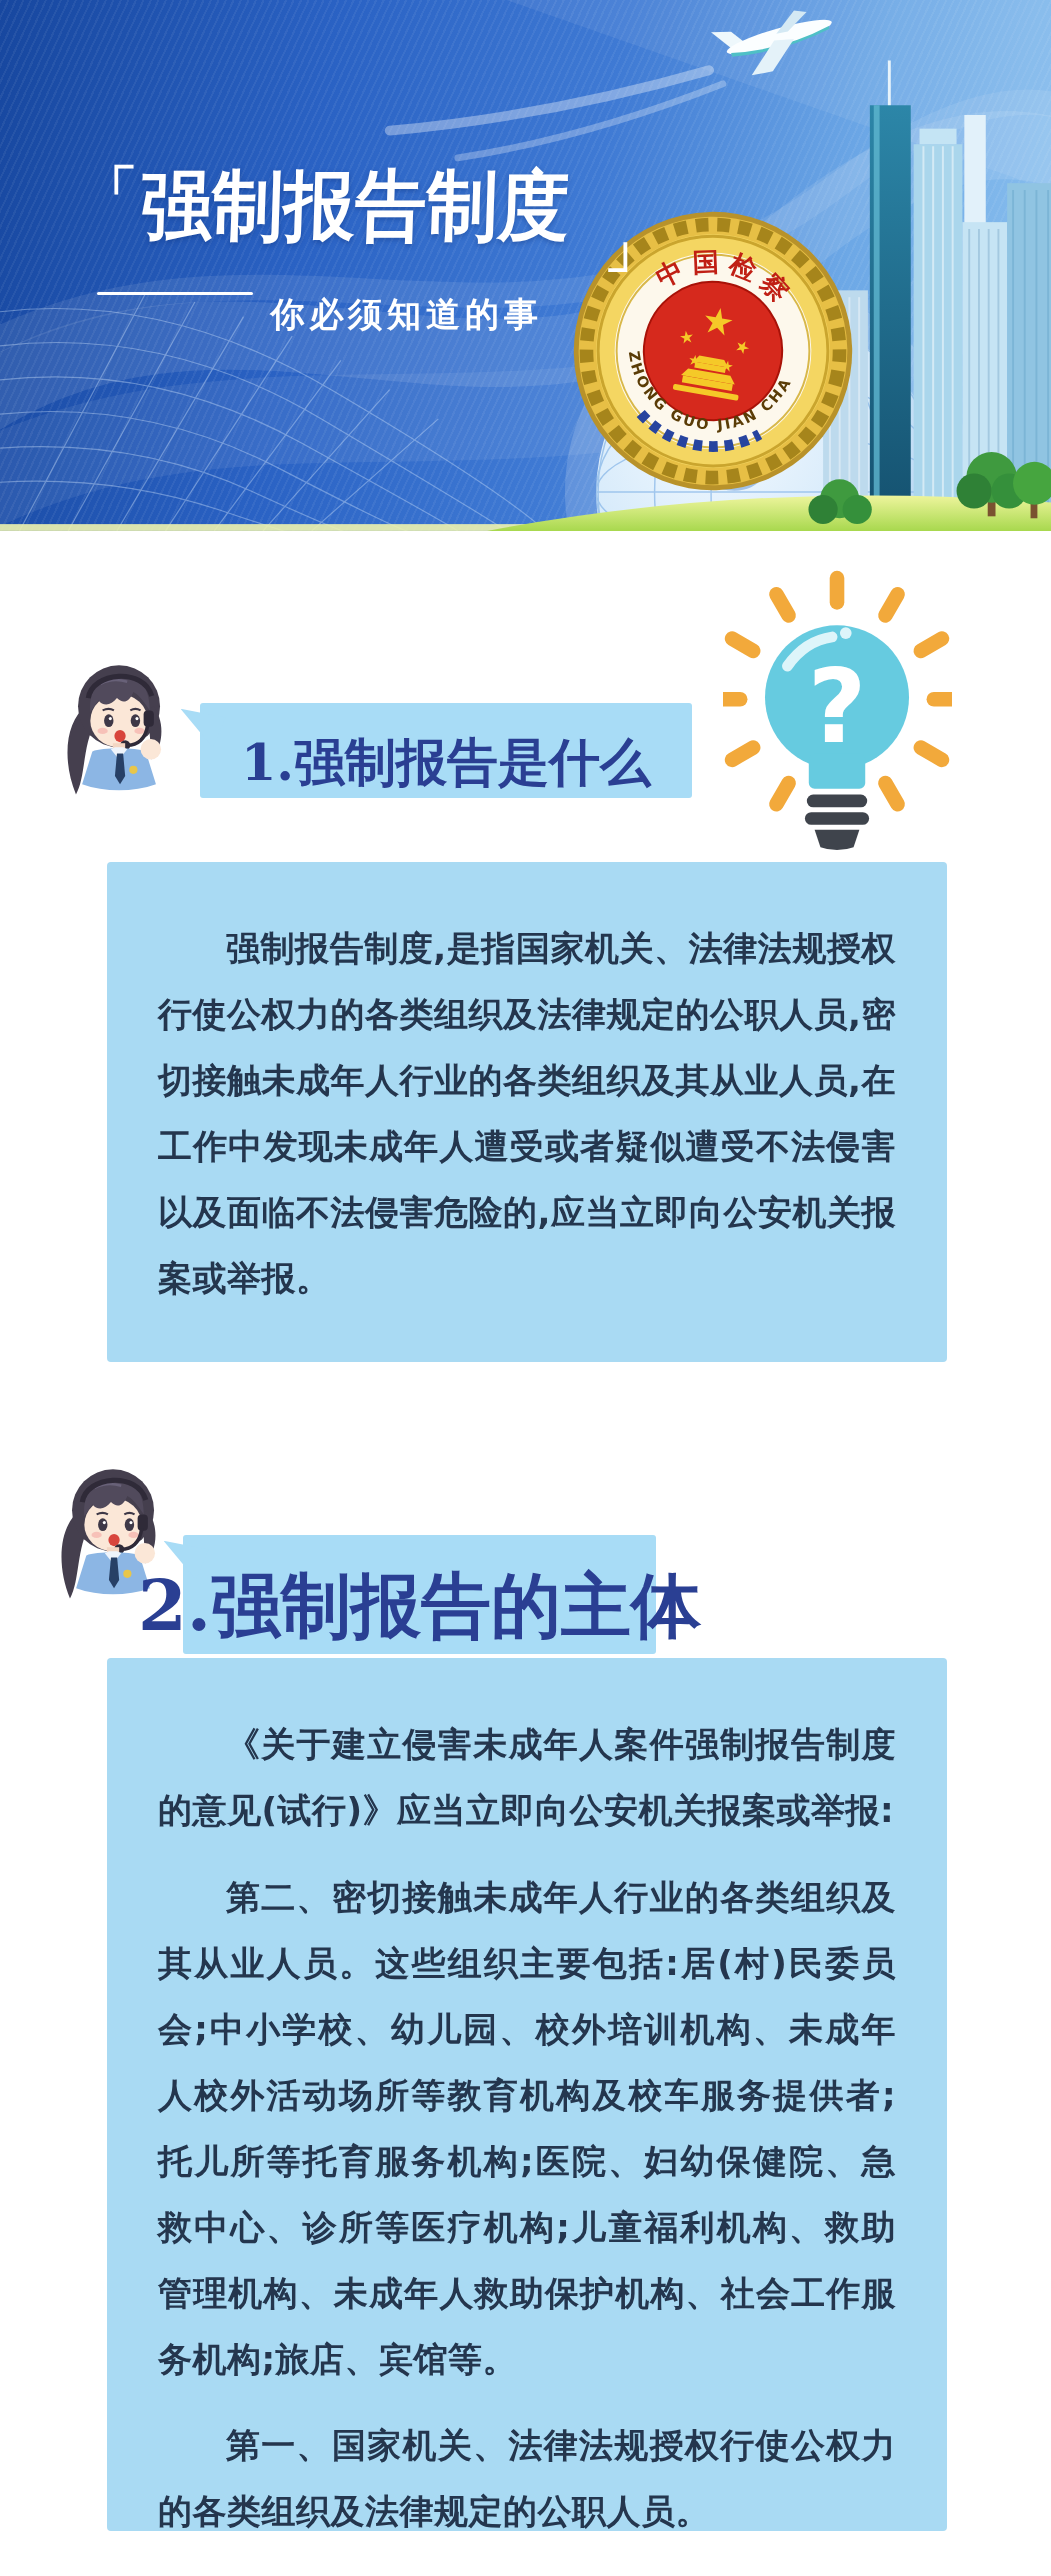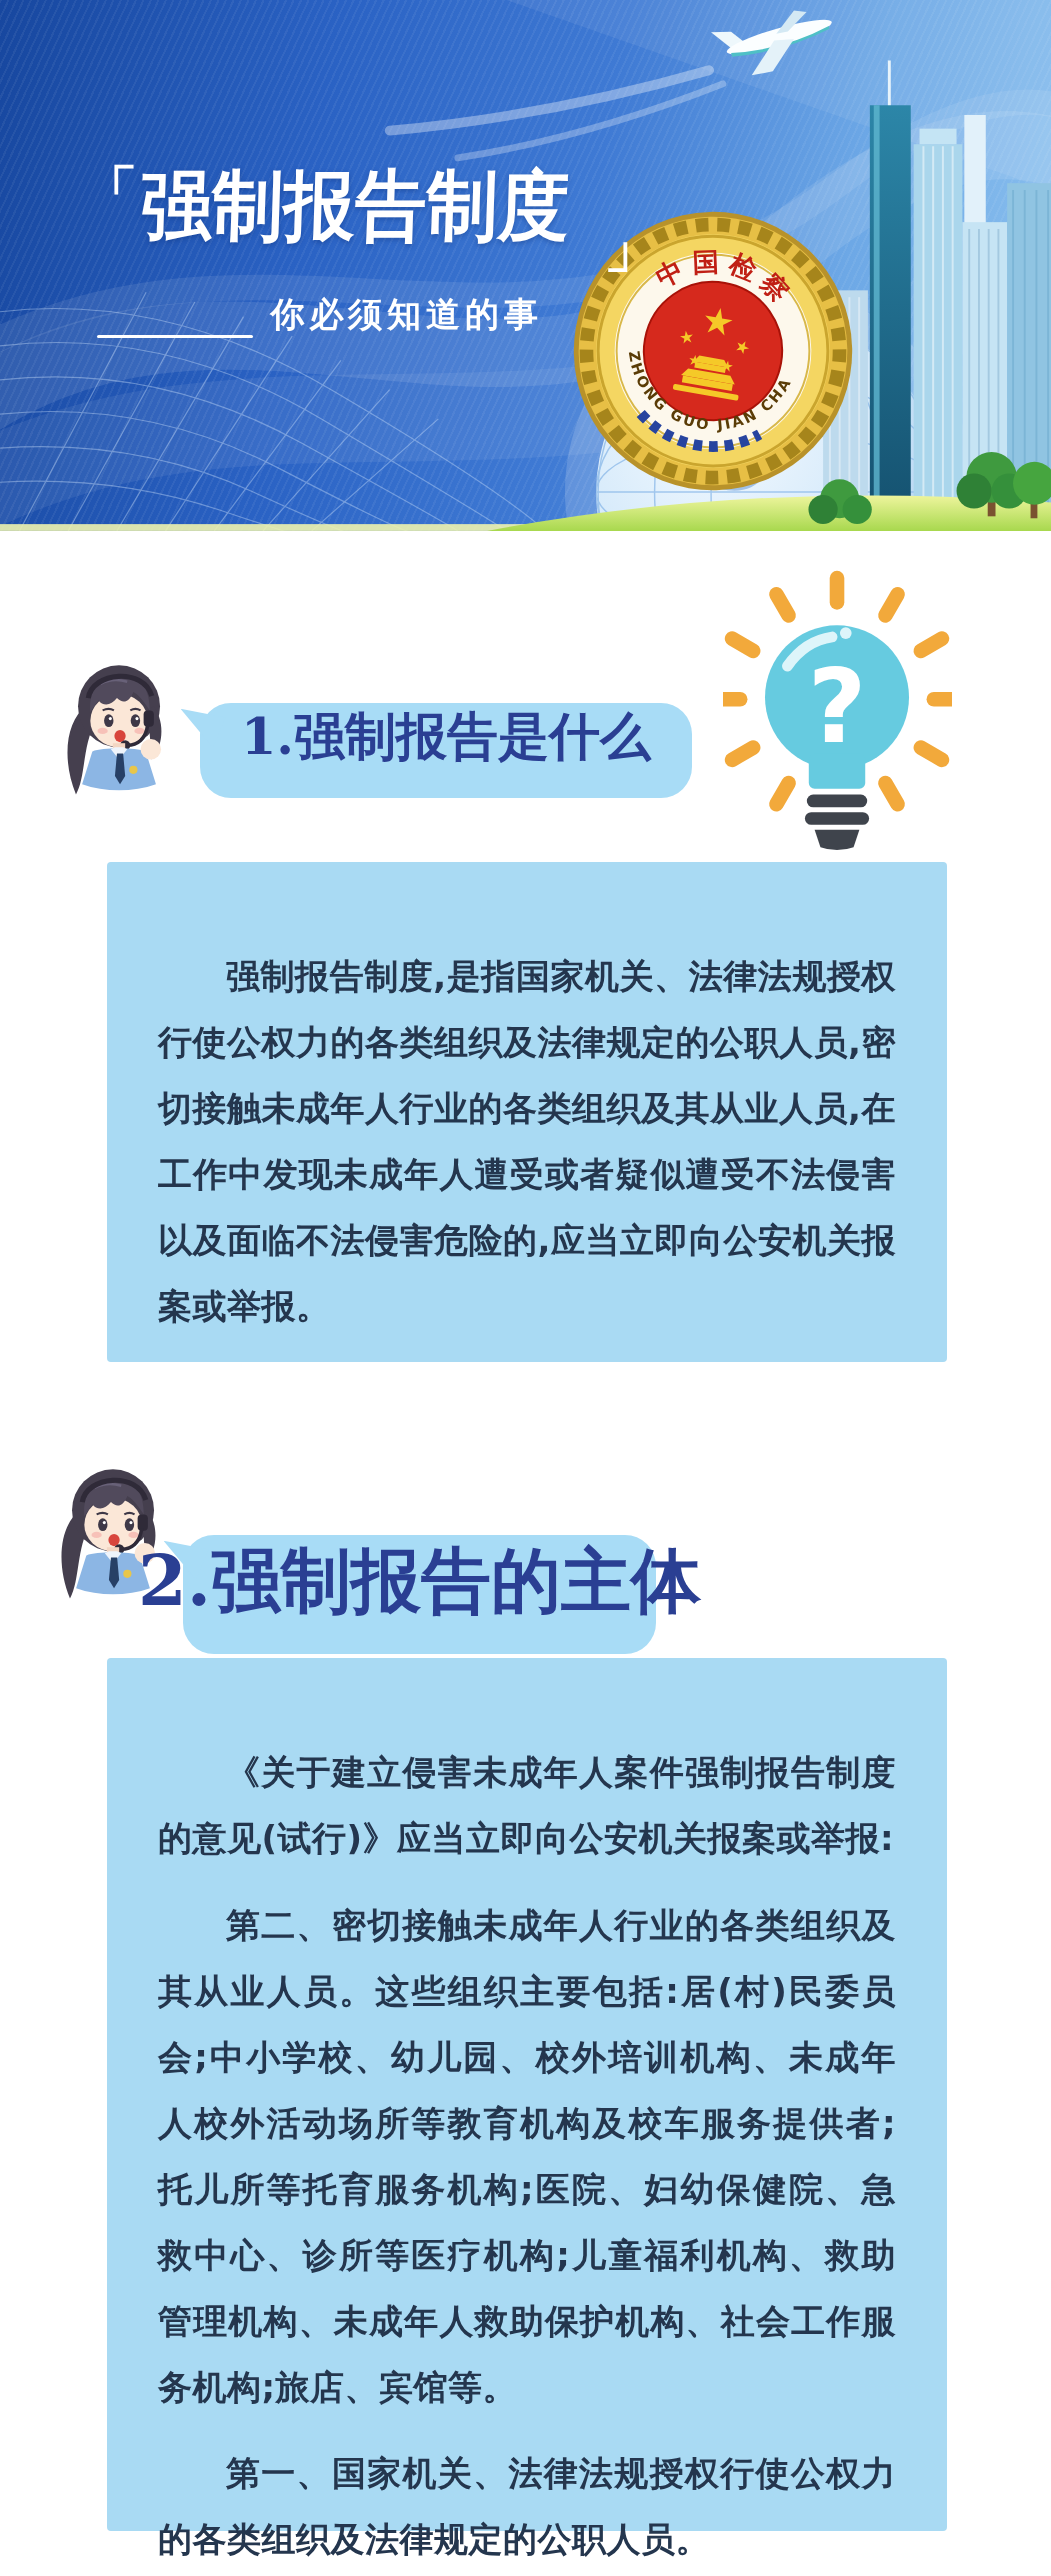--- a/index.html
+++ b/index.html
@@ -16,41 +16,41 @@
     background:linear-gradient(100deg,#17479f 0%,#2a62c4 30%,#3f7ad4 55%,#6da8e6 78%,#8ec3ef 100%);}
   .banner::before{content:"";position:absolute;inset:0;
     background:repeating-linear-gradient(115deg,rgba(255,255,255,.06) 0 1.9px,rgba(255,255,255,0) 1.9px 6.8px);}
   .banner-art{position:absolute;left:0;top:0;}
   .emblem{position:absolute;left:567px;top:201px;}
   .title-row{position:absolute;left:82px;top:168px;display:flex;align-items:flex-start;color:#fff;z-index:5;}
   .br-l{font-size:56px;font-weight:900;line-height:1;margin:-3.9px 3.9px 0 0;}
   .br-r{font-size:56px;font-weight:900;line-height:1;margin:51px 0 0 5.8px;}
   .title{font-size:76px;font-weight:900;line-height:1;letter-spacing:0px;transform:scaleX(.94) skewX(-2deg);transform-origin:left top;
     text-shadow:0 1.9px 5.8px rgba(10,40,110,.35);white-space:nowrap;}
-  .subtitle{position:absolute;left:97px;top:292px;display:flex;align-items:flex-end;gap:17.5px;z-index:5;color:#fff;}
+  .subtitle{position:absolute;left:97px;top:292px;display:flex;align-items:flex-start;gap:17.5px;z-index:5;color:#fff;}
   .subline{display:inline-block;width:156px;height:2.9px;background:#ffffff;border-radius:1.9px;}
   .subtext{font-size:34px;font-weight:700;letter-spacing:4.9px;font-family:"DejaVu Serif","Liberation Serif",serif;}
 
   
   .avatar{position:absolute;width:134px;height:164px;}
   .avatar.a1{left:51px;top:653px;}
   .avatar.a2{left:45px;top:1457px;}
-  .bubble{position:absolute;background:var(--bubble_blue);border-radius:31px;display:flex;align-items:flex-start;justify-content:center;}
+  .bubble{position:absolute;background:var(--bubble_blue);border-radius:3px;display:flex;align-items:flex-end;justify-content:center;}
   .bubble::before{content:"";position:absolute;left:-19.5px;top:5.8px;width:45px;height:39px;background:var(--bubble_blue);
     clip-path:polygon(100% 22%,0 0,72% 100%);}
   .bubble.b1{left:200px;top:703px;width:492px;height:95px;}
   .bubble.b2{left:183px;top:1535px;width:473px;height:119px;}
   .bubble h2{font-family:"DejaVu Serif","Liberation Serif",serif;color:var(--heading_navy);font-weight:900;white-space:nowrap;}
   .bubble.b1 h2{font-size:51px;}
   .bubble.b2 h2{font-size:70px;}
   .bulb{position:absolute;left:723px;top:563px;}
 
   
   .box{position:absolute;left:107px;width:840px;background:var(--box_blue);border-radius:3.9px;
-    padding:81px 51px 0 51px;color:var(--body_text);}
+    padding:53px 51px 0 51px;color:var(--body_text);}
   .box.box1{top:862px;height:500px;}
   .box.box2{top:1658px;height:873px;}
   .box p{font-size:34px;font-weight:700;line-height:66px;text-indent:2em;text-align:justify;letter-spacing:0.5px;}
   .box p + p{margin-top:20.5px;}
 </style>
 </head>
 <body>
 
 <div class="page">
 

